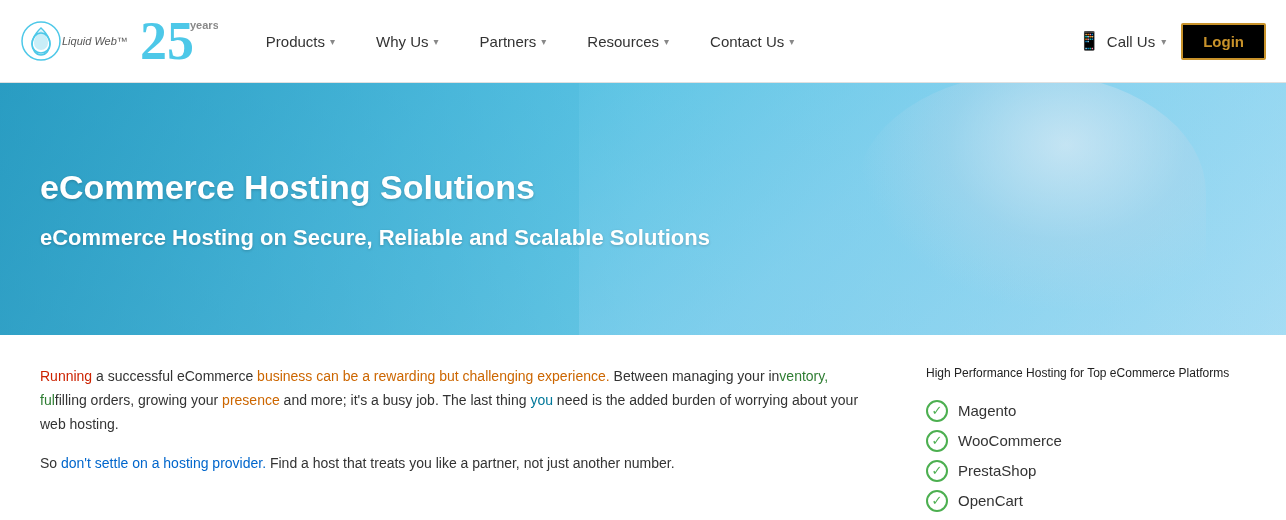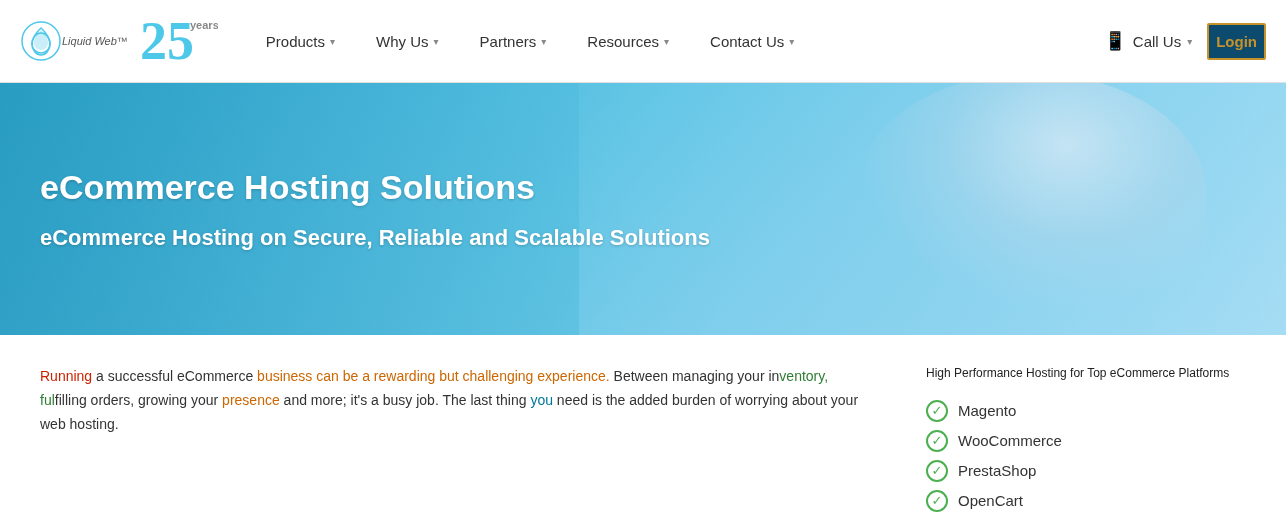--- a/index.html
+++ b/index.html
@@ -81,22 +81,22 @@
       color: #333;
       cursor: pointer;
       font-weight: 500;
     }
     .phone-icon {
       font-size: 18px;
     }
     .login-btn {
       border: 2px solid #c8922a;
       color: #c8922a;
-      background: #0c4a6e;
-      padding: 8px 7px;
+      background: #000000;
+      padding: 8px 20px;
       font-size: 15px;
       font-weight: 600;
       cursor: pointer;
       border-radius: 2px;
     }
 
     
     .hero {
       position: relative;
       height: 252px;
@@ -277,20 +277,23 @@
 </section>
 
 <section class="content">
   <div class="content-left">
     <p>
       <span class="red">Running</span>
       <span class="dark"> a successful eCommerce </span>
       <span class="orange">business can be a rewarding but challenging experience.</span>
       <span class="dark"> Between managing your in</span><span class="green-link">ventory, ful</span><span class="dark">filling orders</span><span class="dark">, growing your </span><span class="orange">presence</span><span class="dark"> and more; it's a busy job. The last thing </span><span class="teal">you</span><span class="dark"> need is the added burden of worrying about your web hosting.</span>
     </p>
+    <p>
+      <span class="dark">So </span><span class="blue-link">don't settle on a hosting provider.</span><span class="dark"> Find a host that treats you like a partner, not just another number.</span>
+    </p>
   </div>
 
   <div class="content-right">
     <h3 class="right-title">High Performance Hosting for Top eCommerce Platforms</h3>
     <ul class="platform-list">
       <li class="platform-item">
         <span class="check-icon">✓</span>
         <span>Magento</span>
       </li>
       <li class="platform-item">

